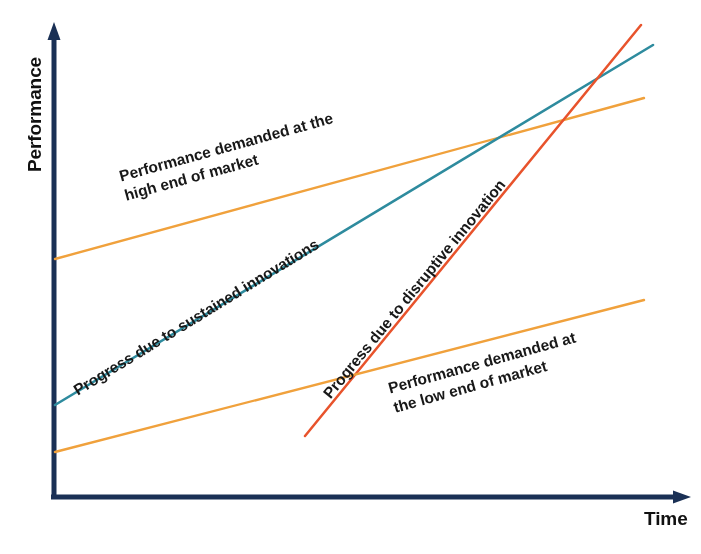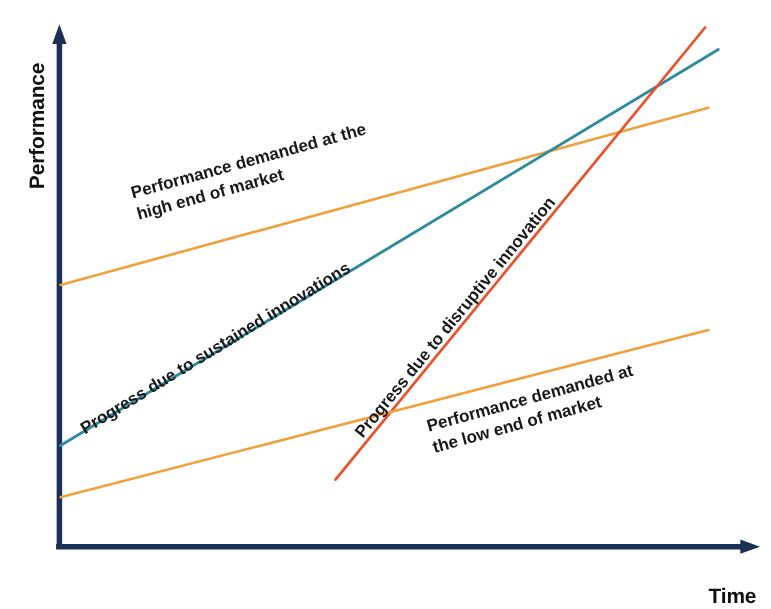--- a/index.html
+++ b/index.html
@@ -36,21 +36,21 @@
     letter-spacing: -0.1px;
   }
   #y-axis-title {
     left: 0px;
     top: 0px;
     transform-origin: 0 0;
     transform: translate(24px, 172px) rotate(-90deg);
   }
   #x-axis-title {
     left: 644px;
-    top: 532px;
+    top: 508px;
   }
   .series-label {
     position: absolute;
     font-family: "Liberation Sans", sans-serif;
     font-weight: bold;
     font-size: 15.5px;
     line-height: 1.26;
     color: #181818;
     white-space: pre-line;
     transform-origin: 0 0;

